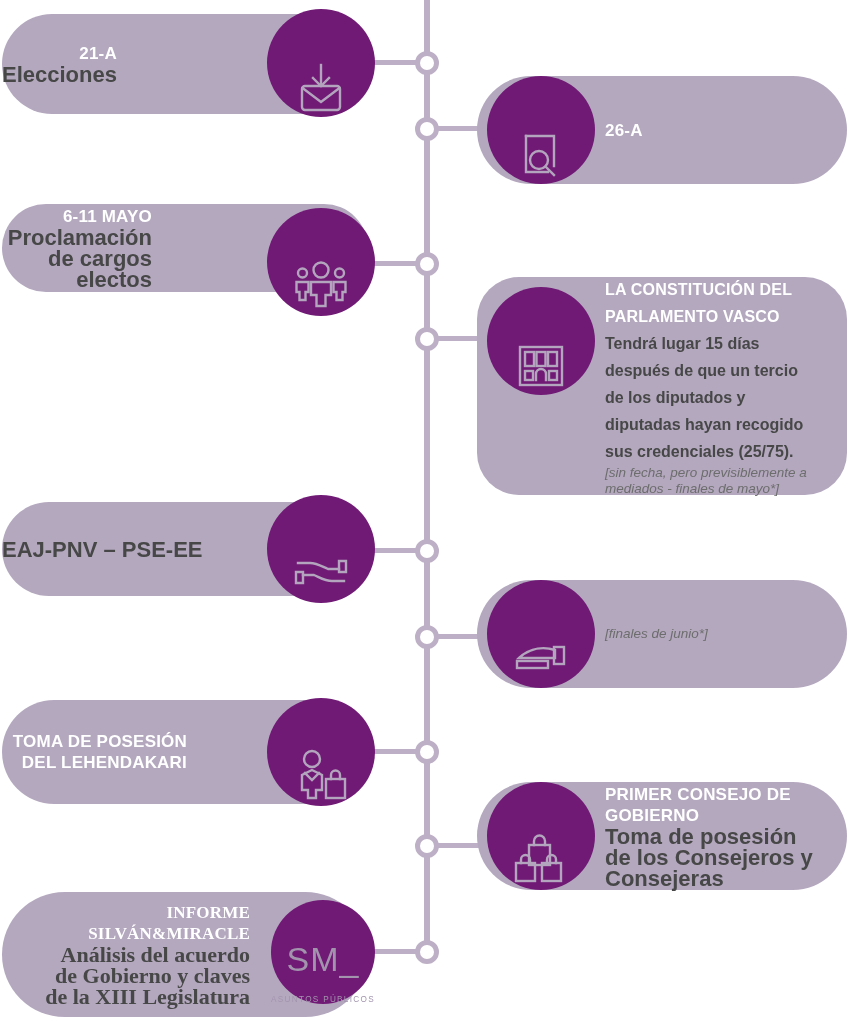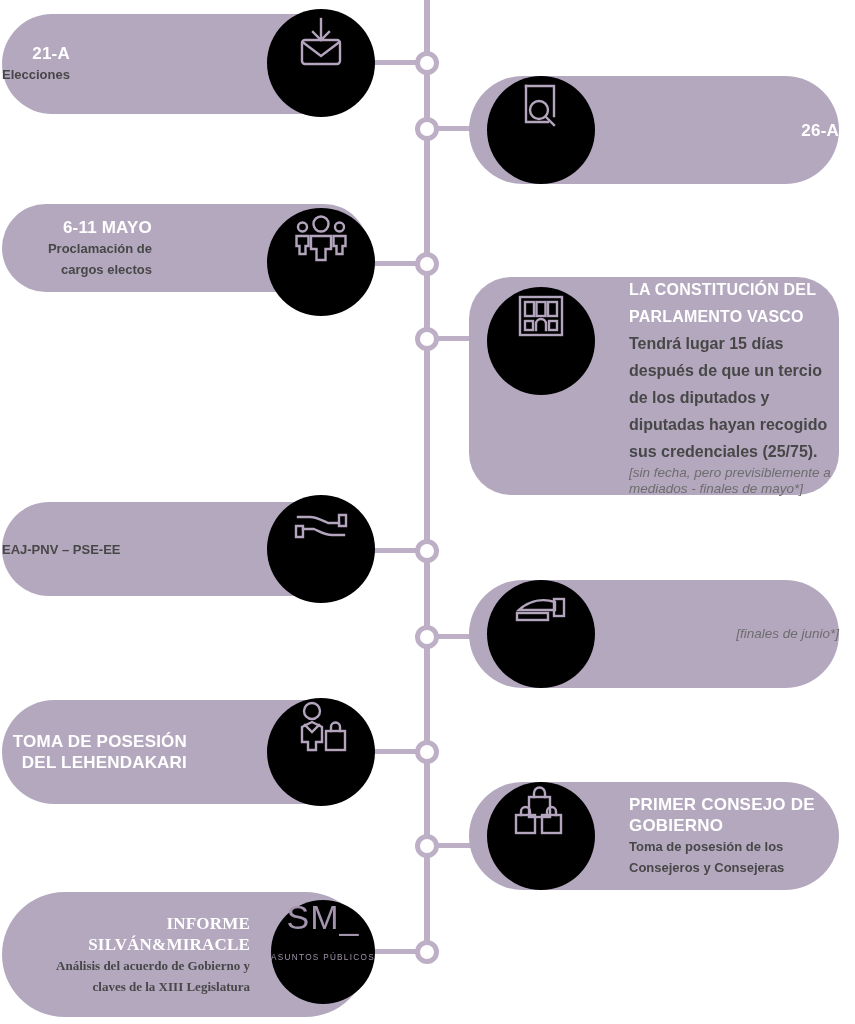--- a/index.html
+++ b/index.html
@@ -55,62 +55,62 @@
     z-index: 3;
     display: flex;
     align-items: center;
   }
   .card.left {
     left: 2px;
     flex-direction: row;
     padding-right: 118px;
   }
   .card.right {
-    right: 16px;
+    right: 8px;
     flex-direction: row;
-    justify-content: flex-end;
+    justify-content: flex-start;
     padding-left: 128px;
   }
 
   .card-text { display: block; }
   .card.left .card-text { text-align: right; }
   .card.right .card-text { text-align: left; }
 
   .card-title {
     color: #ffffff;
     font-weight: bold;
     font-size: 17px;
     line-height: 21px;
     letter-spacing: 0.2px;
   }
   .card-sub {
     color: #474747;
     font-weight: bold;
-    font-size: 13px;
+    font-size: 22px;
     line-height: 21px;
   }
   .card-note {
     color: #6d6d6d;
     font-style: italic;
     font-size: 13.5px;
     line-height: 16px;
     font-weight: normal;
   }
   .big .card-title, .big .card-sub { font-size: 16px; line-height: 27px; }
 
   
   .icon-bubble {
     position: absolute;
     width: 108px;
     height: 108px;
     border-radius: 50%;
-    background: #000000;
+    background: #701a75;
     z-index: 5;
     display: flex;
-    align-items: flex-start;
+    align-items: flex-end;
     justify-content: center;
   }
   .icon-bubble svg { display: block; }
   .icon-stroke {
     fill: none;
     stroke: #b3a5bd;
     stroke-width: 2.4;
     stroke-linecap: square;
     stroke-linejoin: miter;
   }

